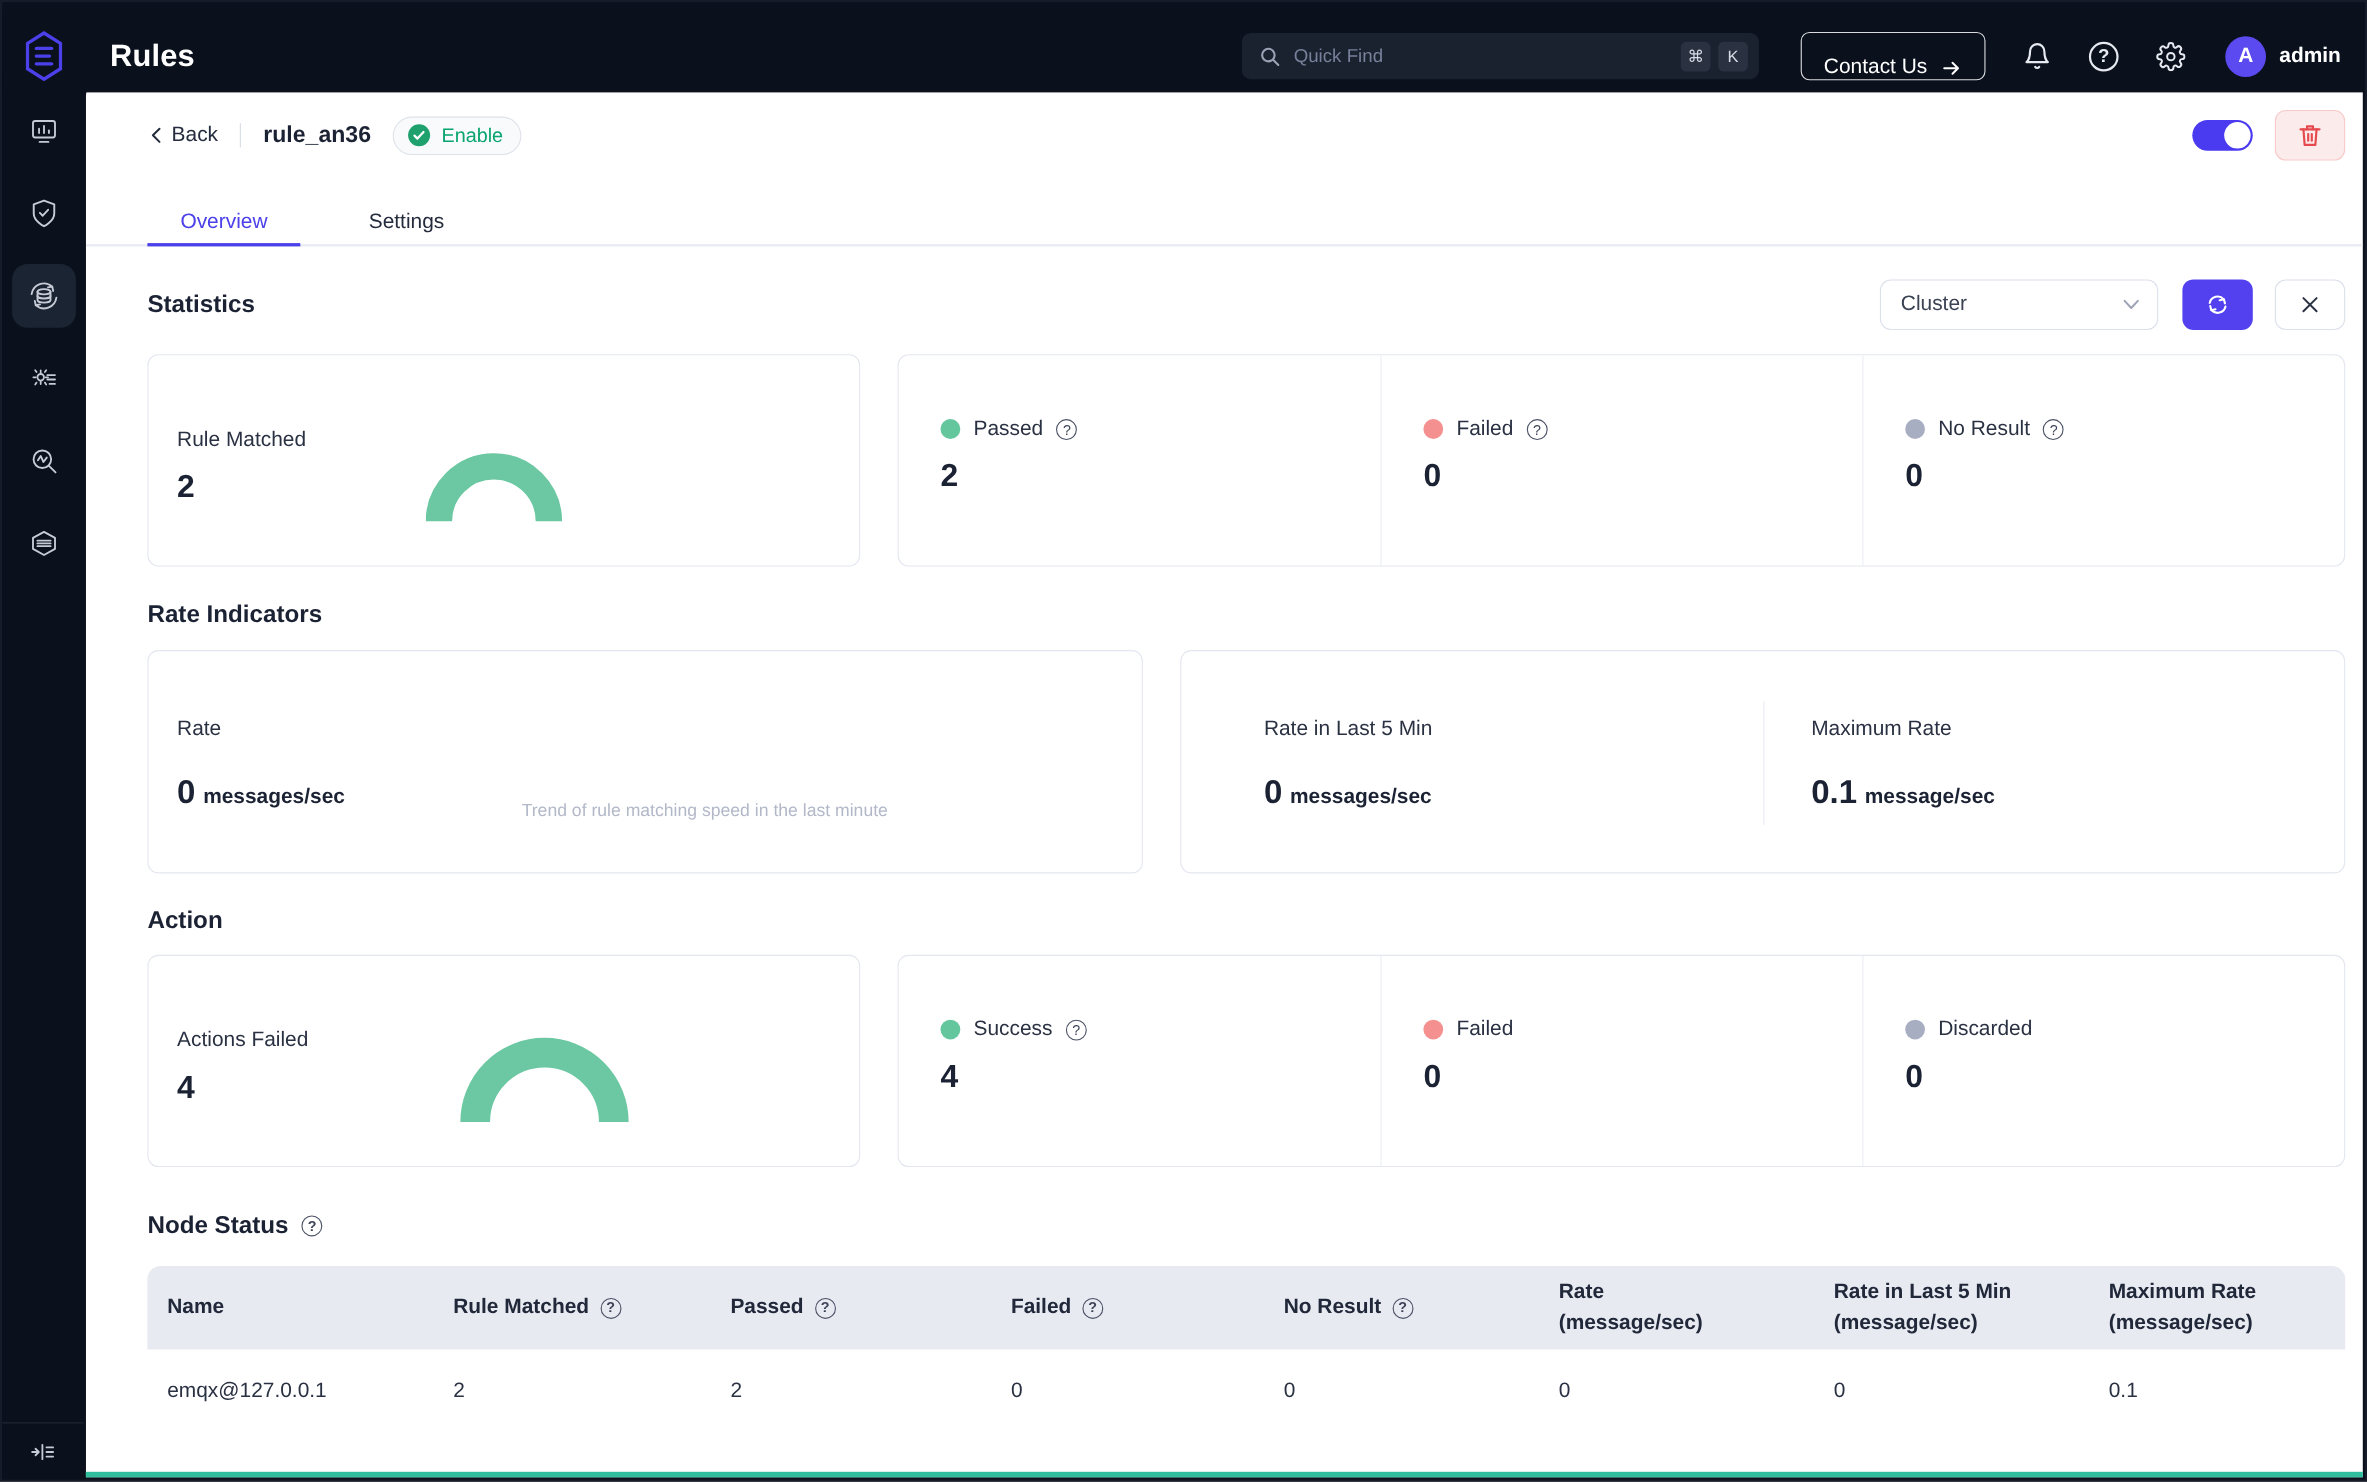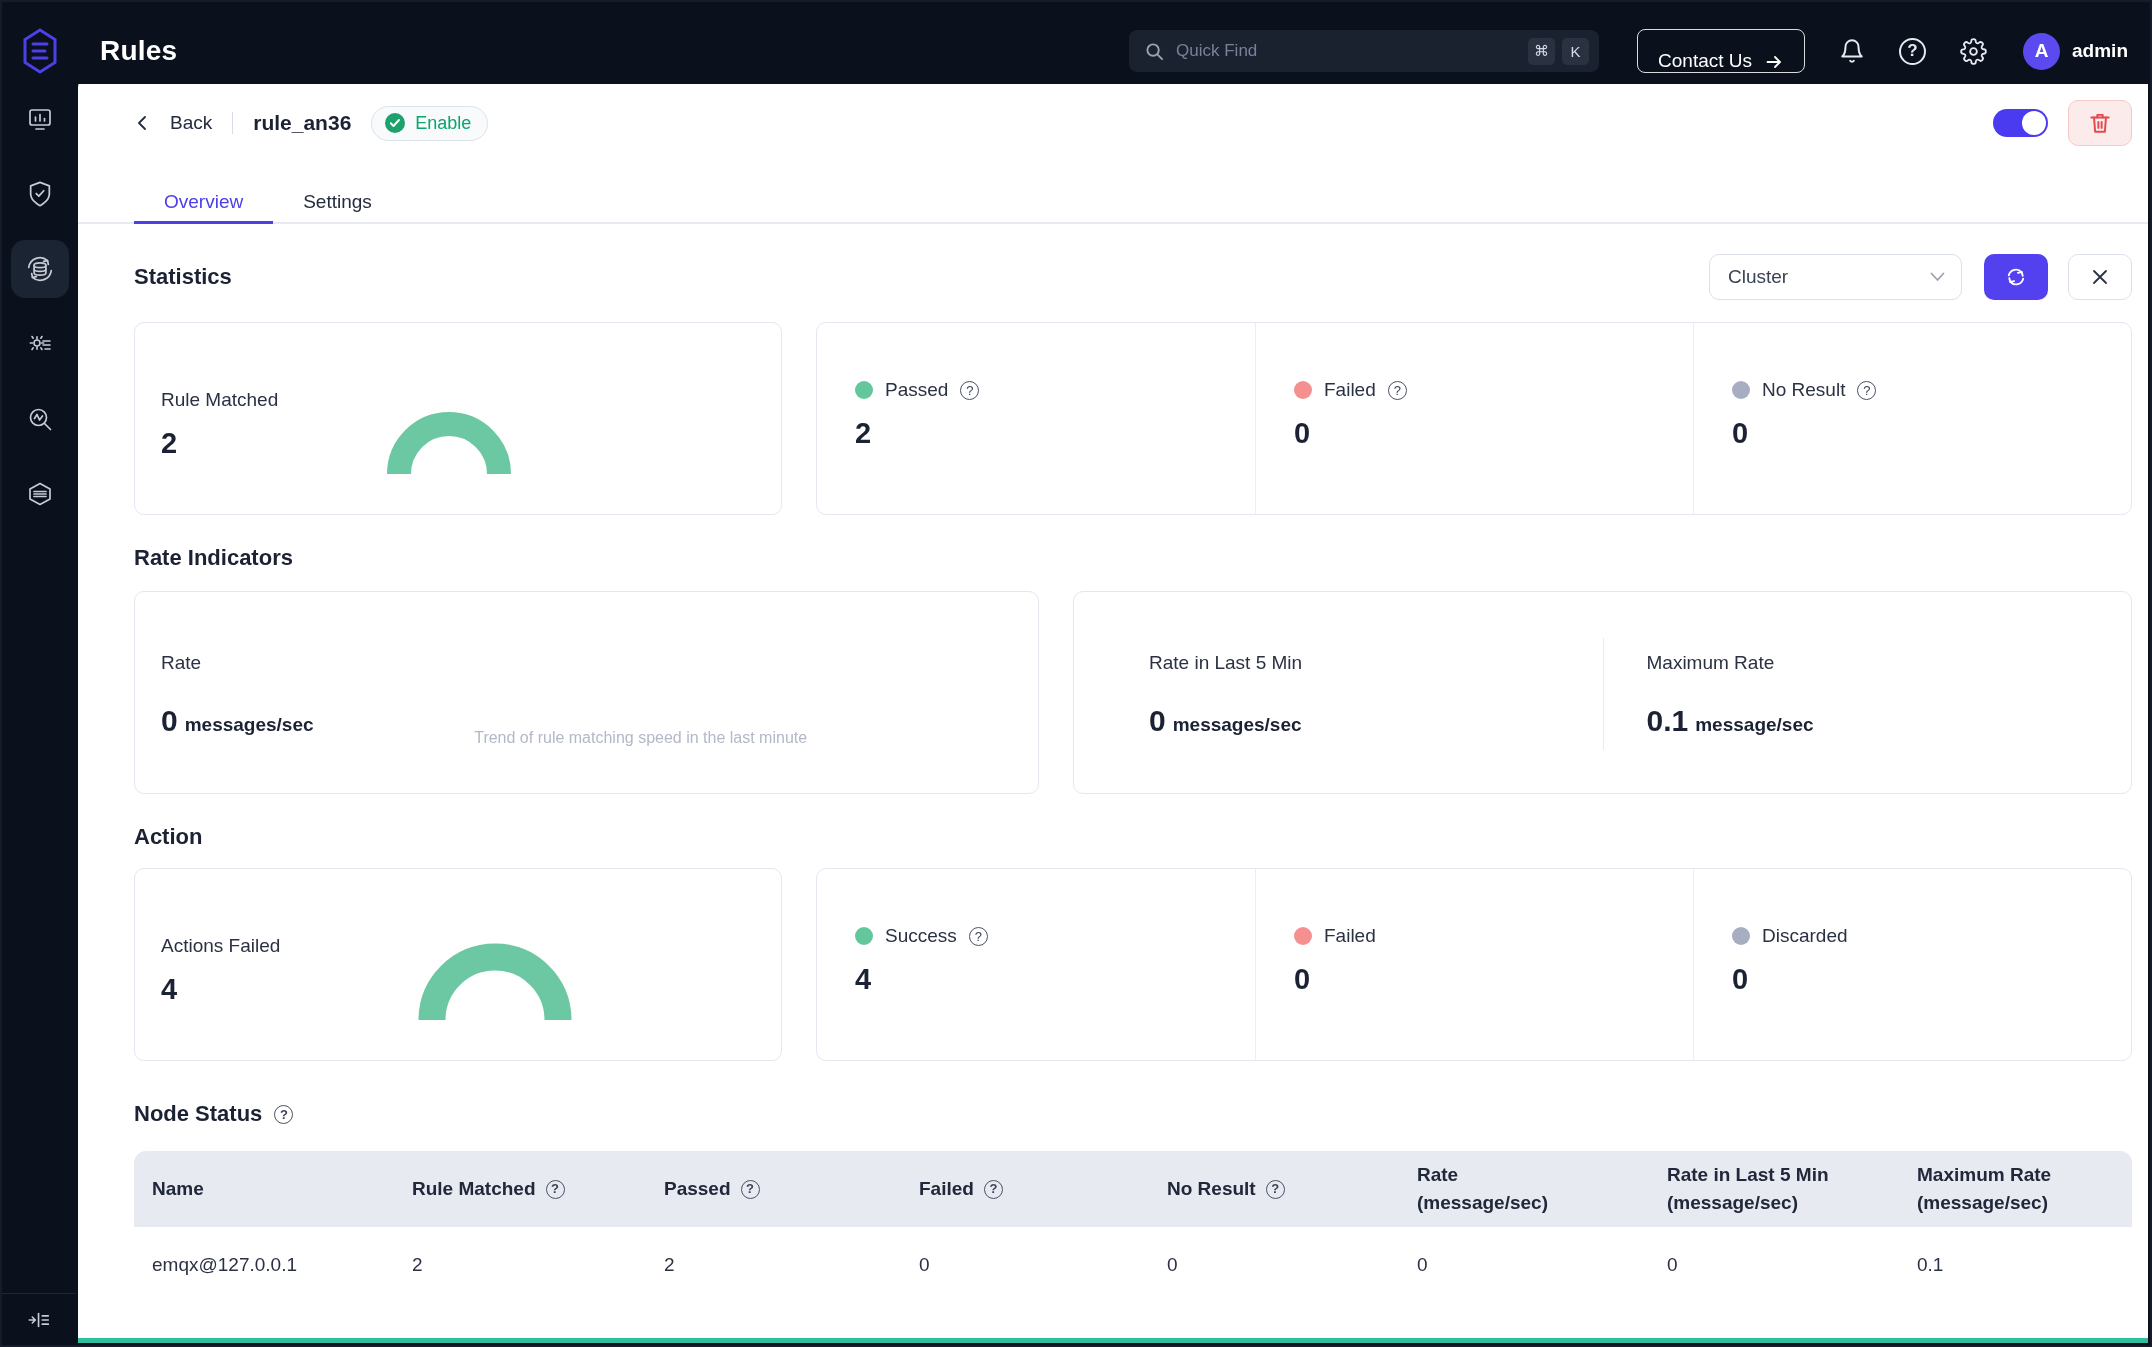--- a/index.html
+++ b/index.html
@@ -44,34 +44,34 @@
   .side-bottom { position:absolute; bottom:0; left:0; right:2px; height:52px;
     border-top:1px solid rgba(255,255,255,.09); display:flex; align-items:center; justify-content:center; color:#C6CBD6; }
 
   
   .panel { position:absolute; left:76px; top:70px; right:2px; bottom:2px;
     background:#fff; border-top-left-radius:16px; overflow:hidden; }
   .content { padding:28px 16px 0 56px; }
 
   
   .rule-row { display:flex; align-items:center; height:46px; }
-  .back { display:flex; align-items:center; gap:20px; color:#232B3C; font-size:19px; cursor:pointer; }
+  .back { display:flex; align-items:center; gap:6px; color:#232B3C; font-size:19px; cursor:pointer; }
   .vsep { width:1px; height:22px; background:#D8DCE6; margin:0 20px; }
   .rule-name { font-size:21px; font-weight:700; color:#1B2233; }
   .enable-badge { margin-left:20px; height:35px; padding:0 16px 0 12px; border:1px solid #DEE2EA;
     background:#F8FAFB; border-radius:18px; display:flex; align-items:center; gap:9px; }
   .enable-badge span { color:#0AA56E; font-size:18px; }
   .rule-row-right { margin-left:auto; display:flex; align-items:center; }
   .toggle { width:55px; height:28px; border-radius:14px; background:#4B3BF0; position:relative; cursor:pointer; }
   .toggle .knob { position:absolute; top:2px; right:2px; width:24px; height:24px; border-radius:50%; background:#fff; }
   .delete-btn { margin-left:20px; width:64px; height:46px; border-radius:10px; background:#FCEBEB;
     border:1px solid #F7CACA; display:flex; align-items:center; justify-content:center; cursor:pointer; }
 
   
-  .tabs { display:flex; margin-top:34px; height:44px; position:relative; }
+  .tabs { display:flex; margin-top:34px; height:44px; position:relative;gap:32px; }
   .tabs::after { content:""; position:absolute; left:-56px; right:-16px; bottom:0; height:2px; background:#E8EAF1; }
   .tab { padding:0 30px; font-size:19px; display:flex; align-items:center; position:relative; cursor:pointer; color:#232B3C; }
   .tab.active { color:#4B40E9; font-weight:500; }
   .tab.active::after { content:""; position:absolute; left:0; right:0; bottom:0; height:3px; background:#4B40E9; z-index:1; }
 
   
   .section-head { margin-top:30px; display:flex; align-items:center; }
   .section-title { font-size:22px; font-weight:700; color:#1B2233; display:flex; align-items:center; gap:12px; }
   .head-controls { margin-left:auto; display:flex; align-items:center; }
   .select { width:253px; height:46px; border:1px solid #DCE0EA; border-radius:10px; background:#fff;

